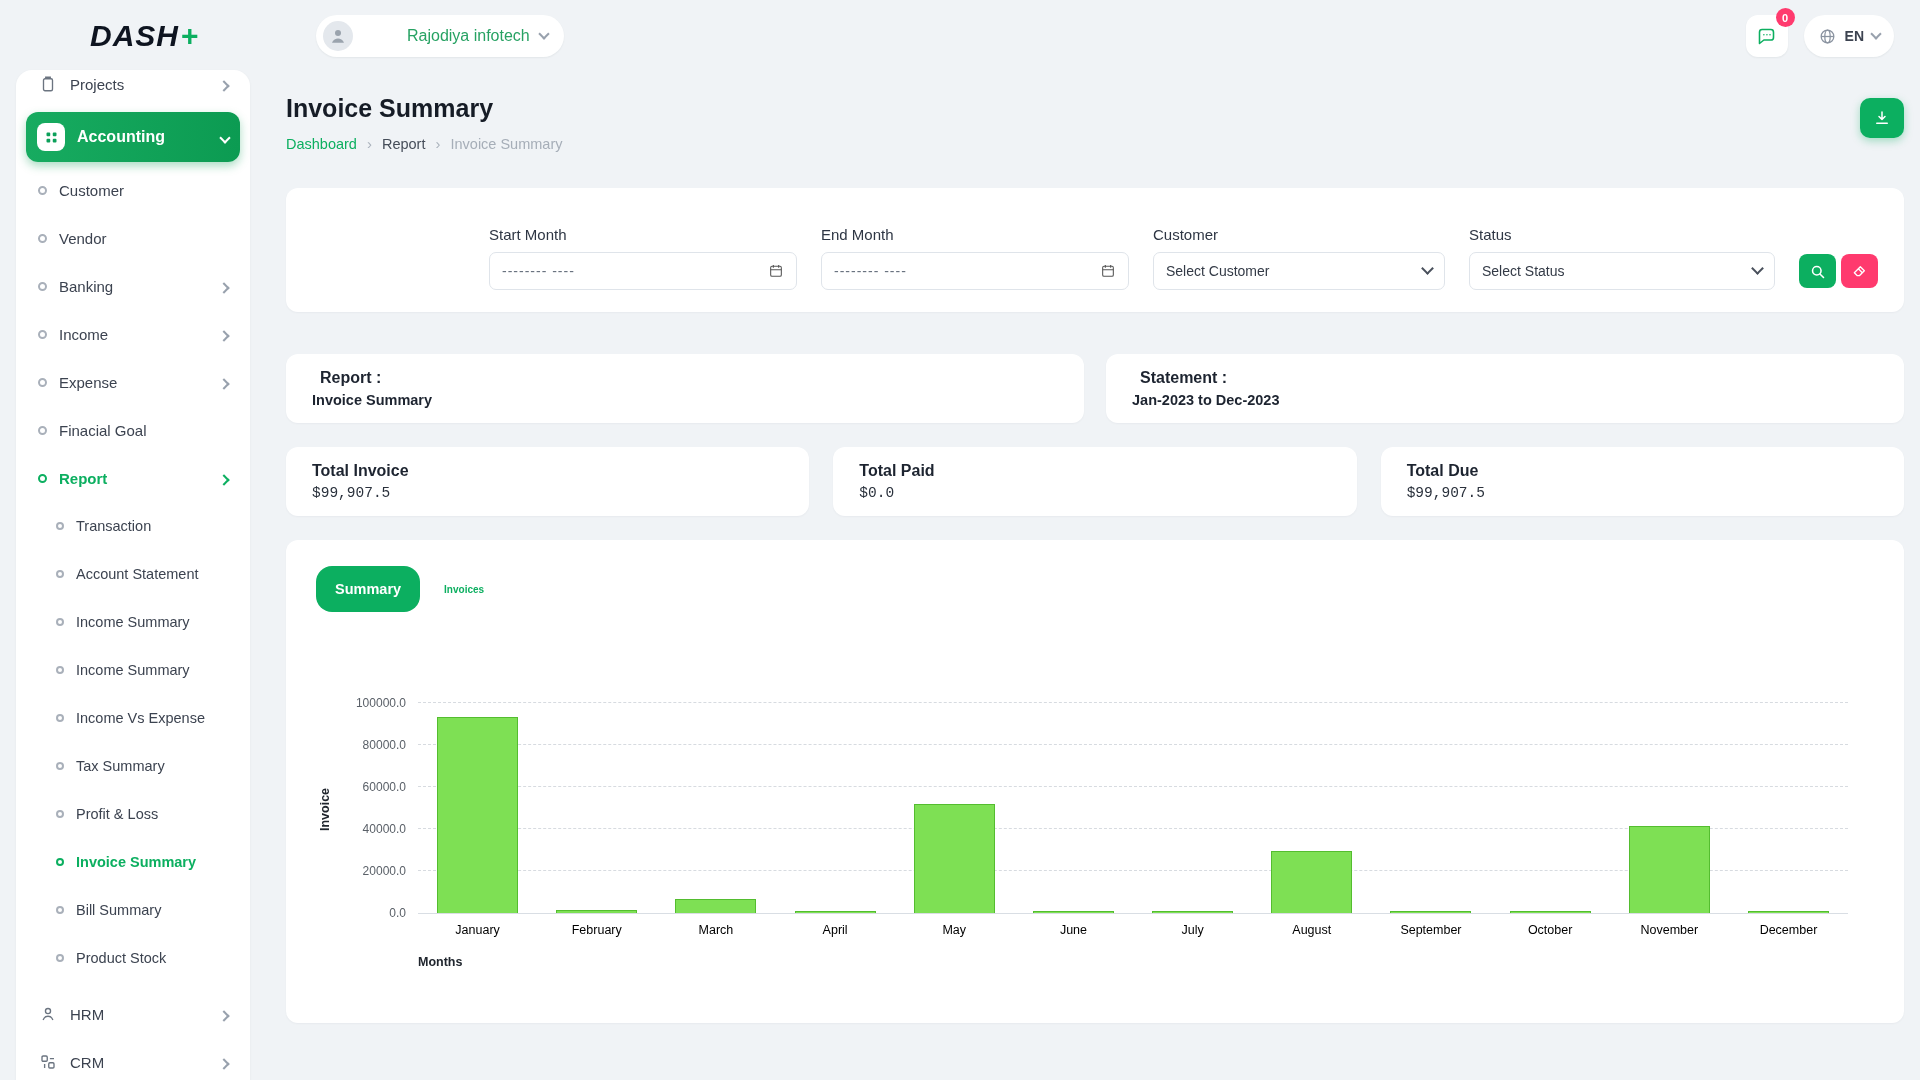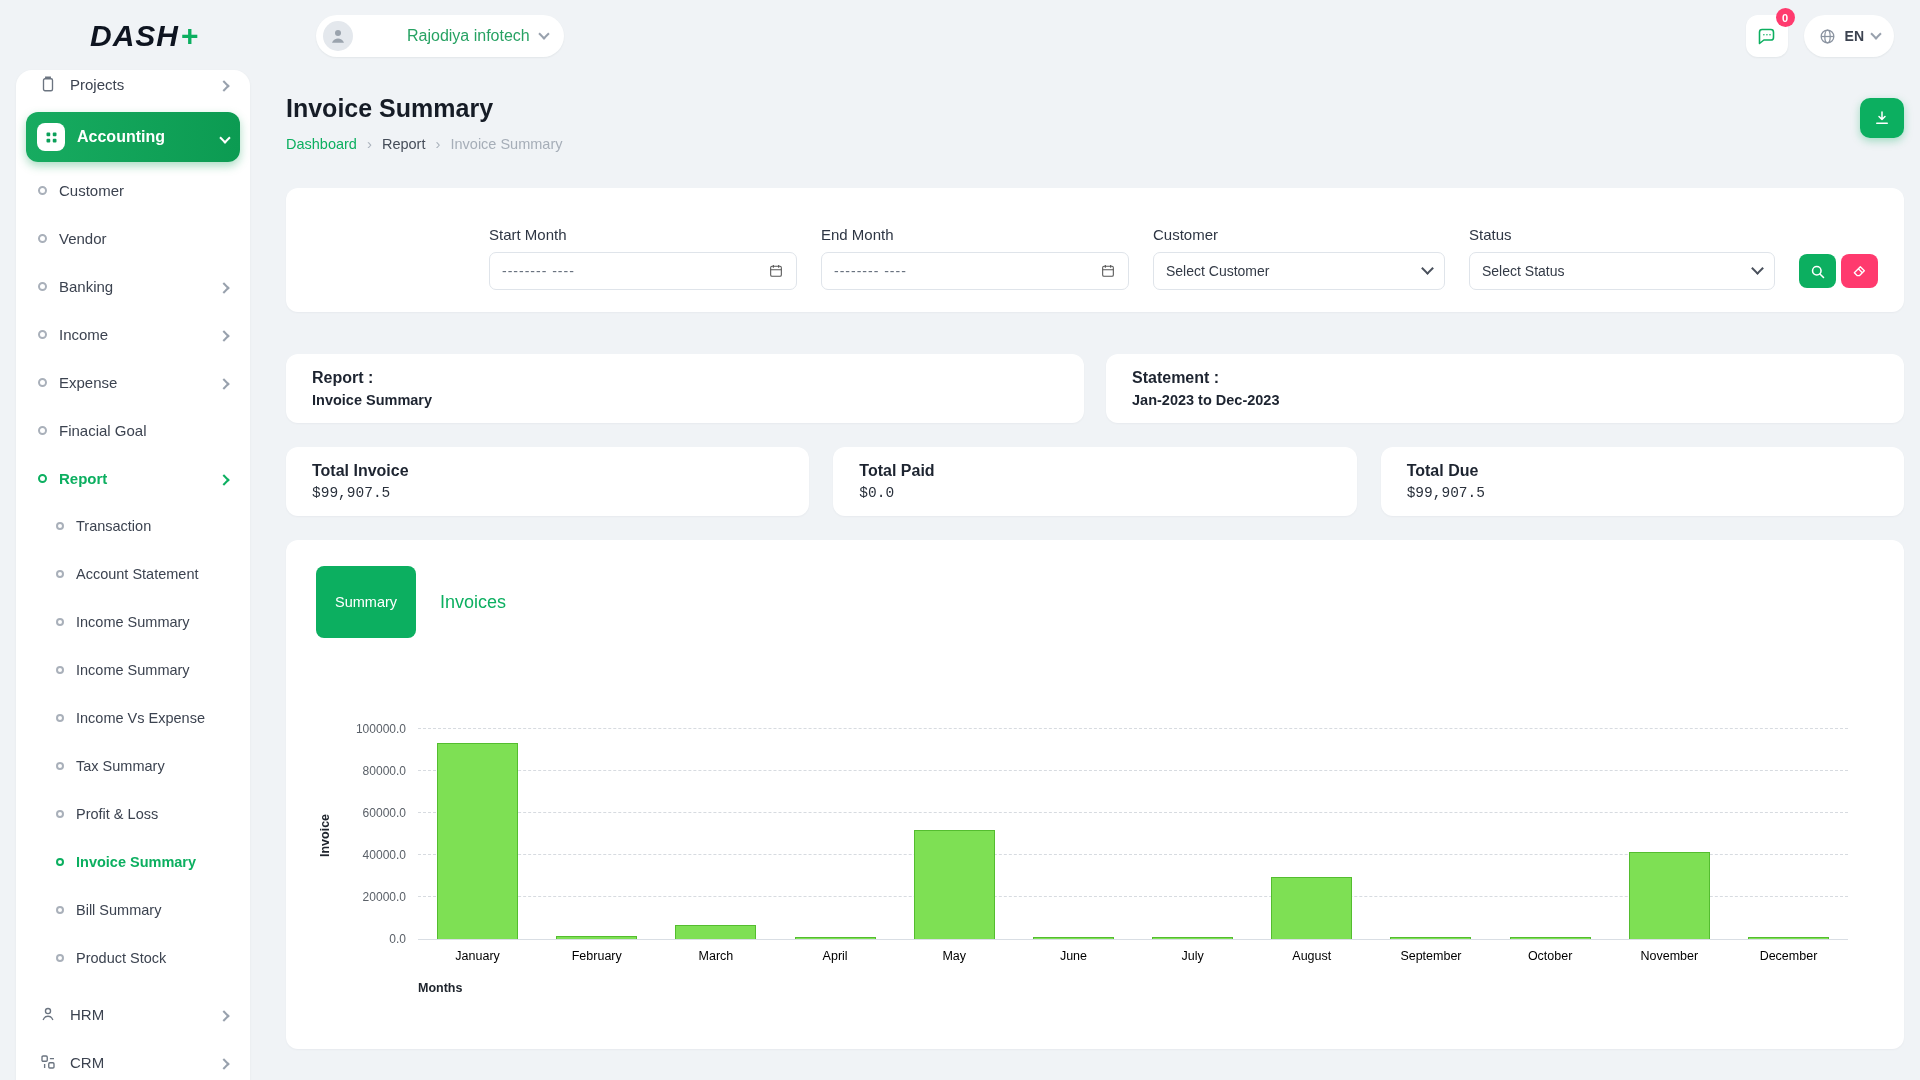--- a/index.html
+++ b/index.html
@@ -67,32 +67,32 @@
   .control.select{width:292px;justify-content:space-between;color:#333a46;}
   .control.select.status{width:306px;}
   .sel-chev{width:9px;height:9px;border-right:2px solid #49505c;border-bottom:2px solid #49505c;transform:rotate(45deg);margin-top:-5px;flex:none;}
   .fbtns{display:flex;gap:5px;align-items:center;margin-bottom:2px;}
   .sq-btn{width:37px;height:34px;border:none;border-radius:8px;display:flex;align-items:center;justify-content:center;cursor:pointer;}
   .sq-btn.search{background:var(--accent);}
   .sq-btn.reset{background:var(--pink);}
 
   .info-row{display:flex;gap:22px;margin-top:42px;}
   .info-card{flex:1;padding:15px 26px;}
-  .info-label{font-size:16px;font-weight:700;color:#1d2430;}
+  .info-label{font-size:16px;font-weight:700;color:#1d2430;margin-left:8px;}
   .info-value{font-size:14.5px;font-weight:600;color:#1d2430;margin-top:5px;}
 
   .stat-row{display:flex;gap:24px;margin-top:24px;}
   .stat-card{flex:1;padding:15px 26px;}
   .stat-label{font-size:16px;font-weight:700;color:#1d2430;}
   .stat-value{font-size:14.5px;color:#2a313c;margin-top:5px;font-family:Liberation Mono, monospace;}
 
   .chart-card{margin-top:24px;padding:26px 30px 54px;}
   .tabs{display:flex;align-items:center;gap:24px;}
-  .tab-btn{border:none;border-radius:8px;background:var(--accent);color:#fff;font-size:14.5px;font-weight:400;padding:28px 19px;cursor:pointer;font-family:inherit;}
-  .tab-link{border:none;background:none;color:var(--accent);font-size:18px;font-weight:400;cursor:pointer;font-family:inherit;padding:0;}
+  .tab-btn{border:none;border-radius:16px;background:var(--accent);color:#fff;font-size:14.5px;font-weight:700;padding:15px 19px;cursor:pointer;font-family:inherit;}
+  .tab-link{border:none;background:none;color:var(--accent);font-size:10px;font-weight:700;cursor:pointer;font-family:inherit;padding:0;}
 
   .chart-wrap{display:flex;margin-top:92px;}
   .y-title{height:210px;display:flex;align-items:center;justify-content:center;font-size:12.5px;font-weight:700;color:#20262e;writing-mode:vertical-rl;transform:rotate(180deg);width:18px;}
   .plot-col{flex:1;margin-left:84px;margin-right:26px;}
   .plot-area{position:relative;height:210px;border-bottom:1px solid #d9dee4;}
   .gridline{position:absolute;left:0;right:0;border-top:1px dashed #d7dbe0;}
   .ytick{position:absolute;right:calc(100% + 12px);font-size:12px;color:#5a6068;white-space:nowrap;transform:translateY(50%);}
   .bars{position:absolute;left:0;right:0;top:0;bottom:0;display:flex;align-items:flex-end;}
   .bar-slot{flex:1;display:flex;justify-content:center;align-items:flex-end;height:100%;}
   .bar{width:68%;max-width:88px;background:var(--bar);border:1px solid var(--barline);border-bottom:none;}

